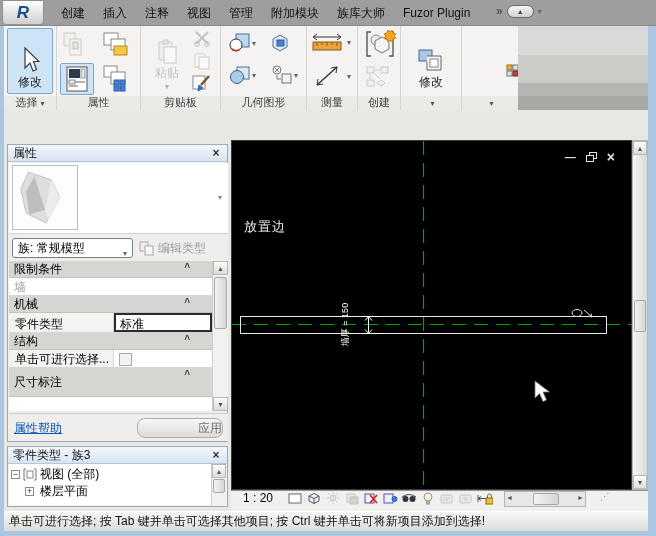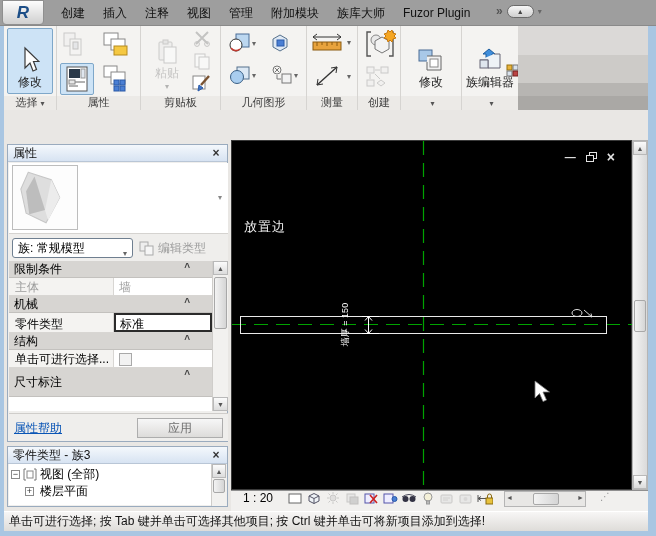--- a/index.html
+++ b/index.html
@@ -36,21 +36,21 @@
   .phead .x{position:absolute;right:4px;top:0;width:14px;text-align:center;font-size:12px;color:#333;font-weight:bold}
   .seccell{background:#d7d5d2;border-bottom:1px solid #c3c1be;display:flex;align-items:center;padding:0 5px;position:relative}
   .seccell .chev{position:absolute;right:22px;top:1px;font-size:10px;color:#444;font-weight:bold}
   .prow{display:flex;border-bottom:1px solid #d8d6d3}
   .plabel{width:105px;padding:1px 0 0 6px;background:#f4f3f1;border-right:1px solid #d8d6d3;white-space:nowrap;overflow:hidden}
   .pvalue{flex:1;padding:1px 0 0 5px;background:#fff;white-space:nowrap;overflow:hidden}
   .scrollv{position:absolute;background:#f2f1ef;border-left:1px solid #cfcdca}
   .sbtn{height:14px;text-align:center;font-size:7px;line-height:14px;color:#555;background:linear-gradient(#fbfbfb,#dcdcdc);border:1px solid #b9b9b9}
   .sthumb{background:linear-gradient(90deg,#f3f3f3,#d5d5d5);border:1px solid #a8a8a8;border-radius:2px}
   .link{color:#0a55b5;text-decoration:underline}
-  .btn{background:linear-gradient(#f7f7f7,#dddcda);border:1px solid #adadad;border-radius:0;text-align:center;color:#6f6f6f}
+  .btn{background:linear-gradient(#f7f7f7,#dddcda);border:1px solid #adadad;border-radius:8px;text-align:right;color:#6f6f6f}
   .combo{background:#fff;border:1px solid #6f7f90;border-radius:3px;position:relative;line-height:18px;padding-left:5px}
   .combo .ddv{position:absolute;right:5px;top:6px}
   .chk{width:13px;height:13px;border:1px solid #a9a9a9;background:#f2f2f2;margin-top:2px}
   .treebox{position:absolute;left:1px;right:1px;bottom:1px;background:#fff}
   .texp{display:inline-block;width:9px;height:9px;border:1px solid #8a8a8a;background:#fff;font-size:9px;line-height:7px;text-align:center;color:#333;vertical-align:middle}
 
   
   #canvas{position:absolute;left:231px;top:140px;width:401px;height:350px;background:#000;border:1px solid #3a3a3a}
   #canvas-vscroll{position:absolute;left:632px;top:140px;width:16px;height:350px;background:linear-gradient(90deg,#f4f4f4,#dadada);border:1px solid #b5b5b5}
   #viewbar{position:absolute;left:231px;top:490px;width:417px;height:21px;background:#f1f0ee;border-top:1px solid #8f8f8f;display:flex;}
@@ -245,28 +245,20 @@
             <rect x="2" y="2" width="13" height="11" fill="#a8c8e8" stroke="#4a6d96"></rect>
             <path d="M10 8 h14 v14 h-14 v-8" fill="#f2f2f2" stroke="#666"></path>
             <rect x="13" y="11" width="8" height="8" fill="#fff" stroke="#888"></rect>
           </svg>
         <span>修改</span>
       </div>
       <div class="rlabel"><span class="dd">▾</span></div>
     </div>
 
     <div class="rgroup" style="left:458px;width:56px;border-right:none">
-      <div class="bigbtn" style="left:2px;top:2px;width:52px;height:66px">
-        <svg width="28" height="26" viewBox="0 0 28 26">
-            <path d="M9 12 V5 h-3 l6 -5 6 5 h-3 v7 z" fill="#3f8edb" stroke="#1d5c9e" transform="translate(1,1)"></path>
-            <path d="M4 12 h8 v8 h12 v-14 h-6" fill="#eef2f6" stroke="#667"></path>
-            <rect x="4" y="12" width="8" height="8" fill="#dfe6ee" stroke="#667"></rect>
-          </svg>
-        <span>族编辑器</span>
-      </div>
       <div class="rlabel"><span class="dd">▾</span></div>
     </div>
 
     <div class="abs" style="left:502px;top:38px;width:13px;height:13px">
       <svg width="13" height="13" viewBox="0 0 13 13">
           <rect x="1" y="1" width="5" height="5" fill="#e8b33d" stroke="#96700f"></rect>
           <rect x="7" y="1" width="5" height="5" fill="#d9e2ec" stroke="#777"></rect>
           <rect x="1" y="7" width="5" height="5" fill="#d9e2ec" stroke="#777"></rect>
           <rect x="7" y="7" width="5" height="5" fill="#b44" stroke="#722"></rect>
         </svg>
@@ -309,21 +301,20 @@
         <span>编辑类型</span>
       </div>
     </div>
 
     <div class="abs" style="left:1px;top:116px;width:203px;height:150px;background:#fff">
       <div class="seccell" style="height:17px">
         <span>限制条件</span>
           <span class="chev">^</span>
       </div>
       <div class="prow" style="height:18px;color:#9b9b9b">
-        <div class="plabel">主体</div>
         <div class="pvalue">墙</div>
       </div>
       <div class="seccell" style="height:17px">
         <span>机械</span>
           <span class="chev">^</span>
       </div>
       <div class="prow" style="height:20px">
         <div class="plabel" style="padding-top:3px">零件类型</div>
         <div class="pvalue" style="padding:0">
             <div style="border:2px solid #2b2b2b;height:100%;padding:1px 0 0 4px">标准</div>

